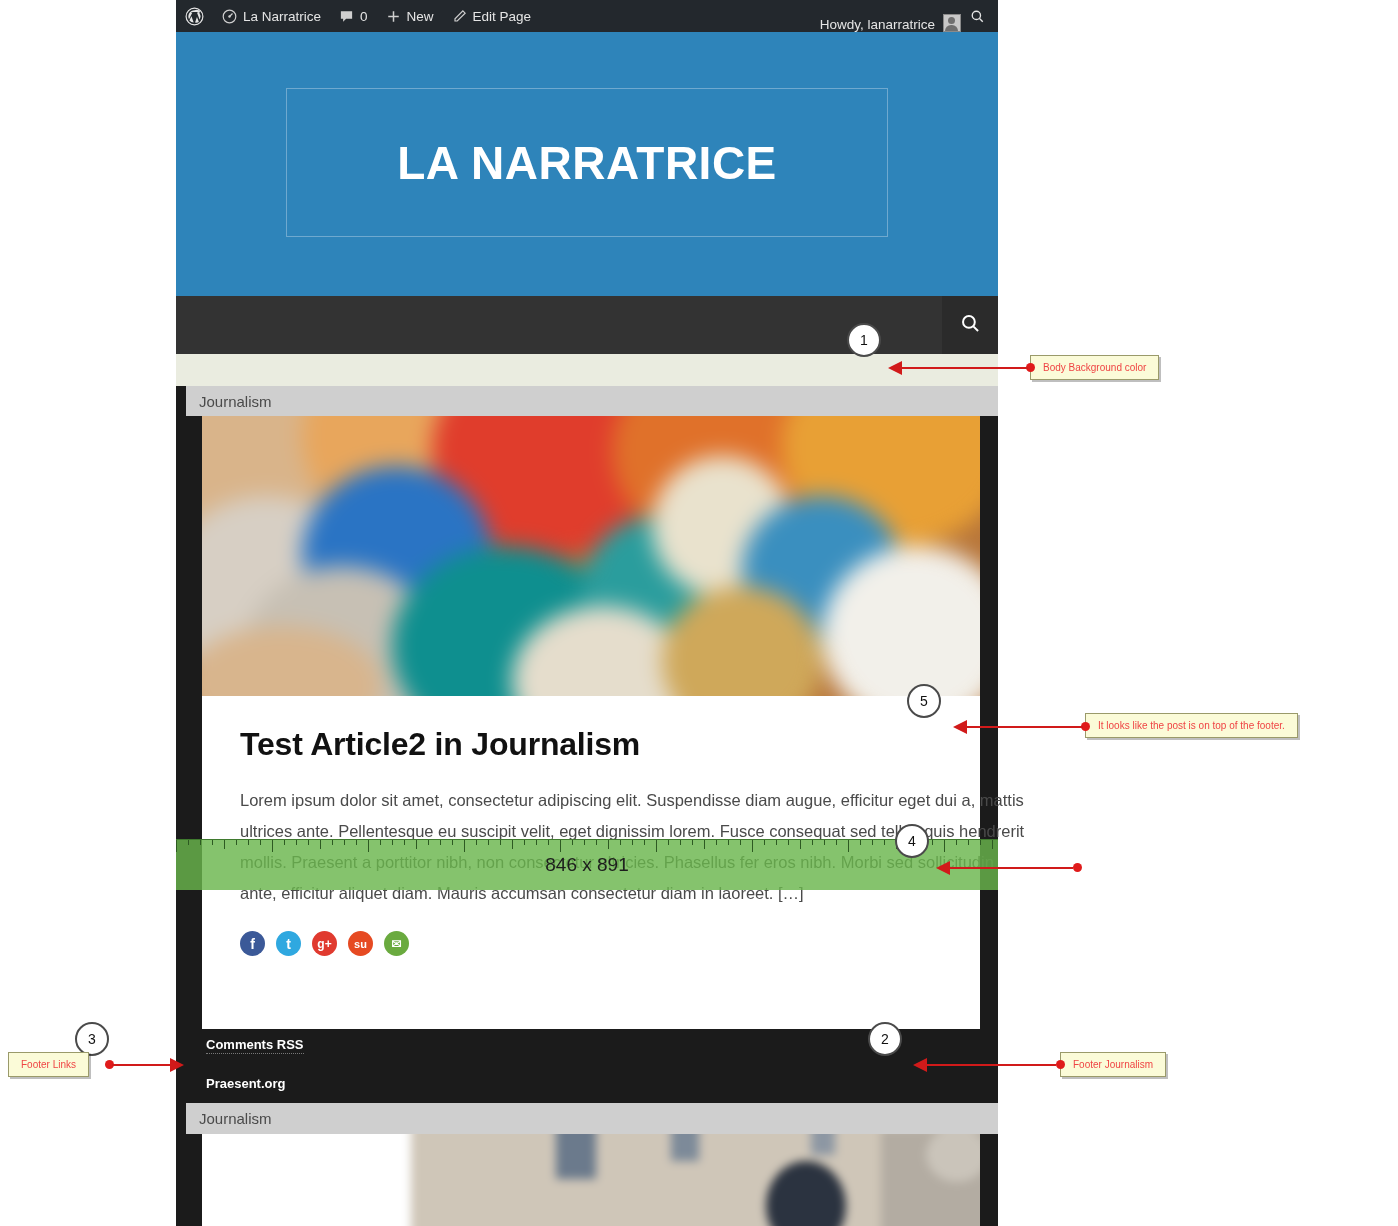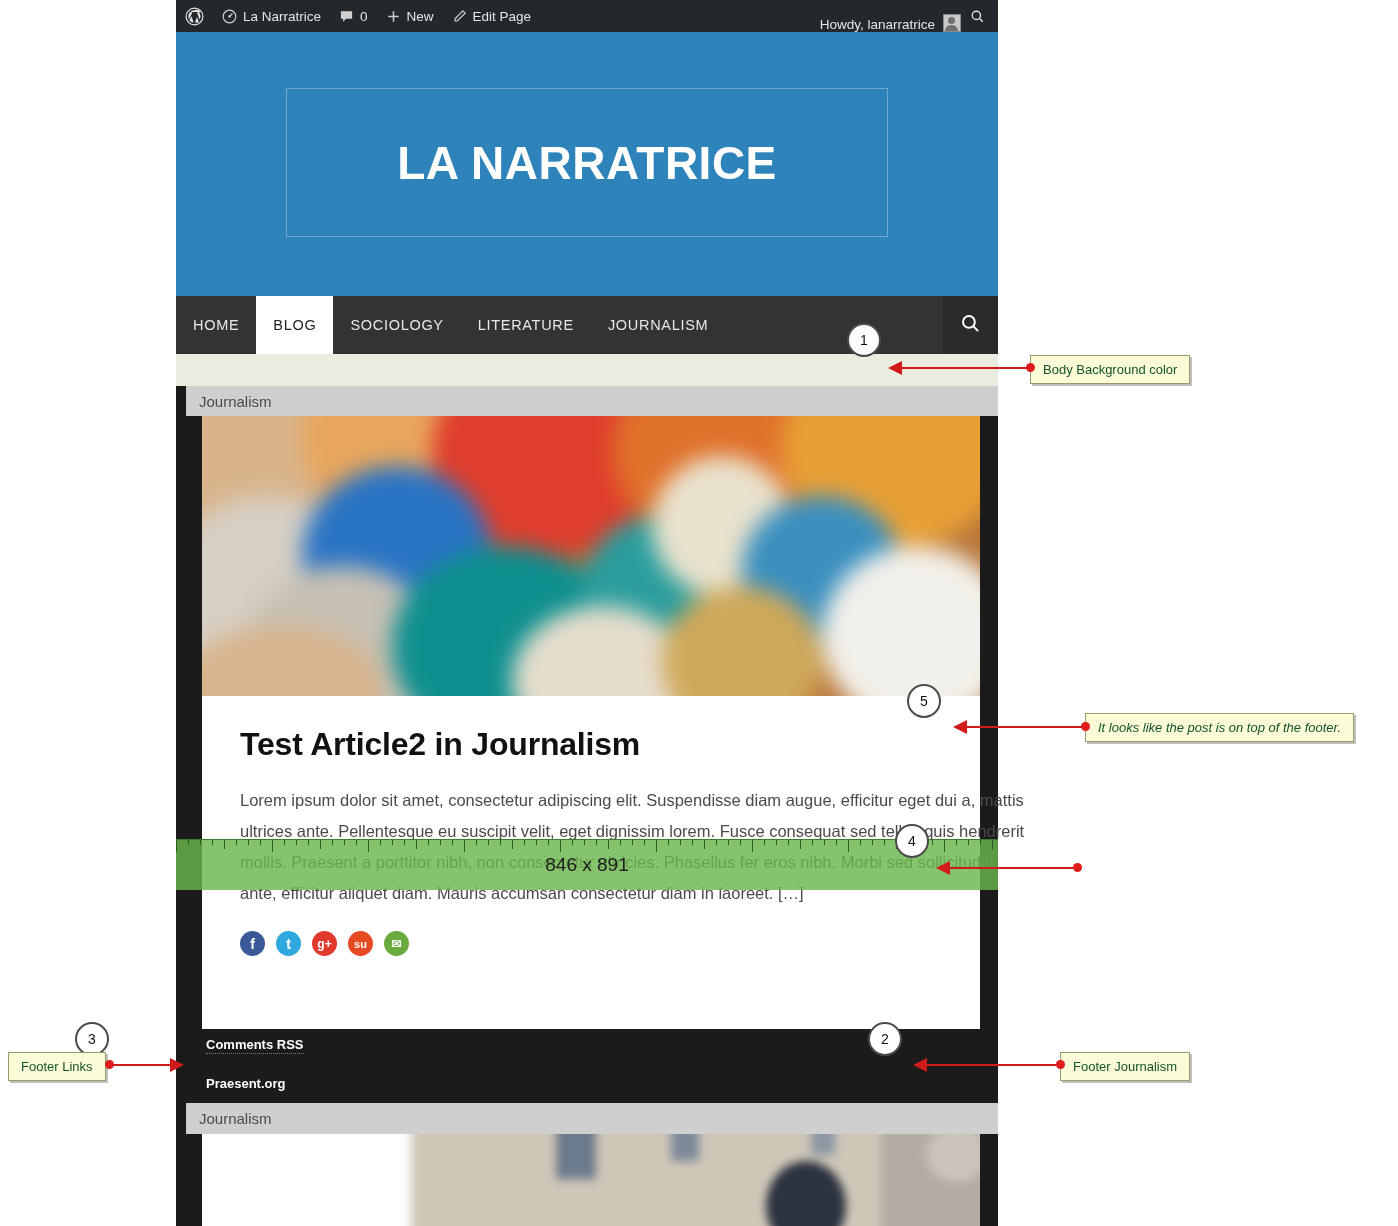--- a/index.html
+++ b/index.html
@@ -155,21 +155,21 @@
     font-size:19px;color:#1d1d1d;font-weight:400;
     font-family:"Liberation Sans", sans-serif;
   }
   .ruler-ticks{position:absolute;left:0;top:0;width:822px;height:12px;}
   .tick{position:absolute;top:0;width:1px;background:#2d5a22;}
 
   
   .callout{
     position:absolute;background:#fbfbd8;border:1px solid #9a9a6a;
     box-shadow:2px 2px 0 rgba(0,0,0,.25);
-    padding:6px 12px;font-size:13px;color:#14532d;white-space:nowrap;
+    padding:6px 12px;font-size:10px;color:#ef4444;white-space:nowrap;
   }
   .dot{
     position:absolute;width:9px;height:9px;border-radius:50%;background:#e01b1b;
   }
   .marker{
     position:absolute;width:30px;height:30px;border-radius:50%;
     background:#ffffff;border:2px solid #4a4a4a;
     display:flex;align-items:center;justify-content:center;
     font-size:14px;color:#111;
   }
@@ -244,27 +244,20 @@
       </div>
     </div>
 
     <div class="site-header">
       <div class="title-box">
         <span class="site-title">LA NARRATRICE</span>
       </div>
     </div>
 
     <div class="nav">
-      <div class="nav-items">
-        <div class="nav-item">HOME</div>
-        <div class="nav-item active">BLOG</div>
-        <div class="nav-item">SOCIOLOGY</div>
-        <div class="nav-item">LITERATURE</div>
-        <div class="nav-item">JOURNALISM</div>
-      </div>
       <div class="nav-spacer"></div>
       <div class="nav-search">
         <span>
           <svg width="21" height="21" viewBox="0 0 20 20">
               <circle cx="8.5" cy="8.5" r="5.6" fill="none" stroke="#ffffff" stroke-width="1.9"></circle>
               <path d="M12.7 12.7L17.2 17.2" stroke="#ffffff" stroke-width="1.9"></path>
             </svg>
         </span>
       </div>
     </div>
@@ -408,21 +401,21 @@
     <span class="ruler-label">846 x 891</span>
   </div>
 
   <div class="marker" style="left:847px;top:323px;">1</div>
   <div class="callout" style="left:1030px;top:355px;">Body Background color</div>
   <div class="dot" style="left:1026px;top:363px;"></div>
   <div class="aline" style="left:900px;top:367px;width:128px;"></div>
   <div class="ahead left" style="left:888px;top:361px;"></div>
 
   <div class="marker" style="left:907px;top:684px;">5</div>
-  <div class="callout" style="left:1085px;top:713px;font-style:italic;">It looks like the post is on top of the footer.</div>
+  <div class="callout" style="left:1085px;top:713px;">It looks like the post is on top of the footer.</div>
   <div class="dot" style="left:1081px;top:722px;"></div>
   <div class="aline" style="left:965px;top:726px;width:118px;"></div>
   <div class="ahead left" style="left:953px;top:720px;"></div>
 
   <div class="marker" style="left:895px;top:824px;">4</div>
   <div class="dot" style="left:1073px;top:863px;"></div>
   <div class="aline" style="left:948px;top:867px;width:125px;"></div>
   <div class="ahead left" style="left:936px;top:861px;"></div>
 
   <div class="marker" style="left:75px;top:1022px;">3</div>

